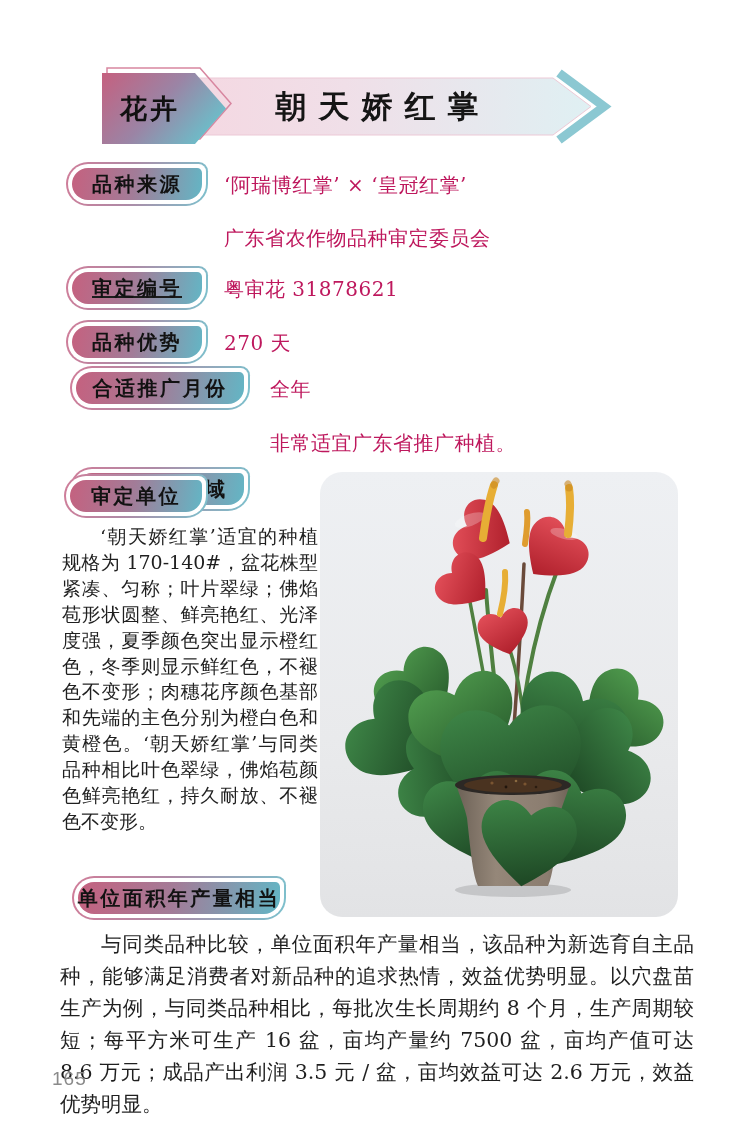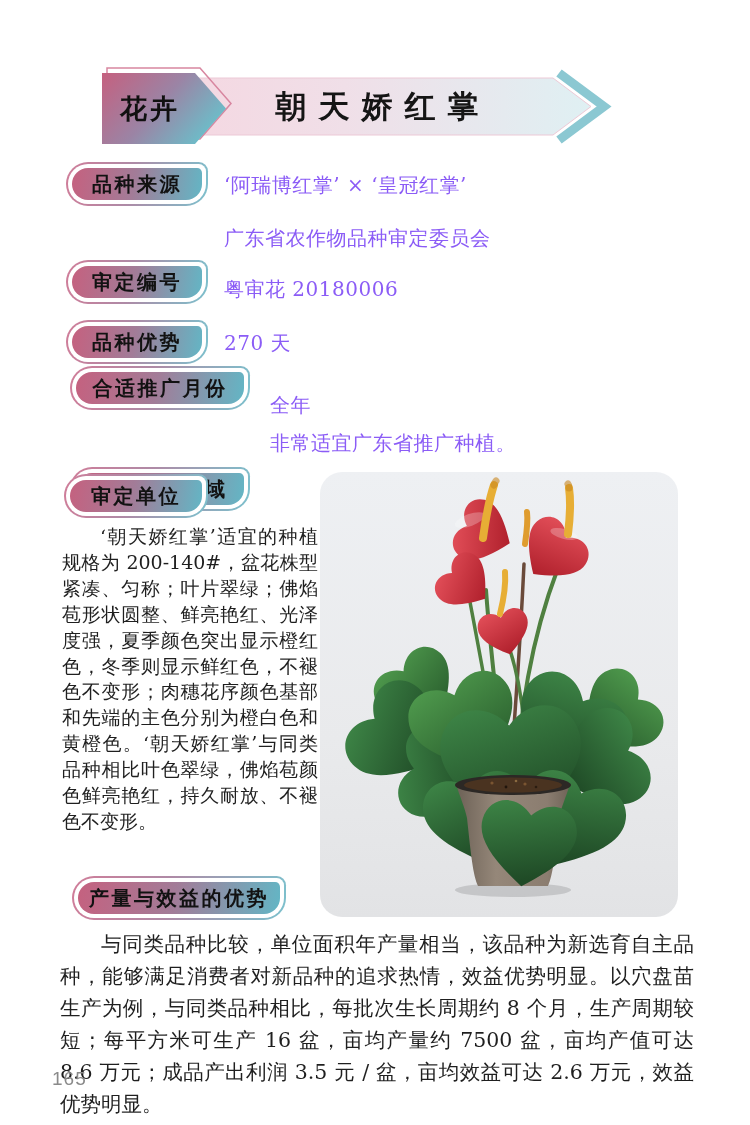--- a/index.html
+++ b/index.html
@@ -34,35 +34,35 @@
     height:100%;box-sizing:border-box;
     background:linear-gradient(100deg,#c5617f 0%,#a27c98 48%,#63b6c5 100%);
     border-radius:20px 6px 20px 20px;
     display:flex;align-items:center;justify-content:center;
   }
   .pill span{
     font-family:"Liberation Sans", sans-serif;font-weight:bold;
     font-size:20px;letter-spacing:2.5px;color:#121212;white-space:nowrap;
   }
   .row-value{
-    position:absolute;font-size:20px;color:#8b5cf6;white-space:nowrap;
+    position:absolute;font-size:20px;color:#be185d;white-space:nowrap;
     letter-spacing:0.5px;
   }
   
   .r1{left:66px;top:162px;width:142px;}
   .r2{left:66px;top:215px;width:142px;}
-  .r3{left:66px;top:260px;width:142px;}
+  .r3{left:66px;top:266px;width:142px;text-decoration:underline;}
   .r4{left:66px;top:320px;width:142px;}
   .r5{left:70px;top:366px;width:180px;}
   .r6{left:70px;top:420px;width:180px;margin-top:47px;}
   .v1{left:224px;top:172px;}
   .v2{left:224px;top:225px;}
   .v3{left:224px;top:276px;}
   .v4{left:224px;top:330px;}
-  .v5{left:270px;top:376px;margin-top:16px;}
+  .v5{left:270px;top:376px;}
   .v6{left:270px;top:430px;}
   .r-adv{left:64px;top:474px;width:144px;}
   .r-ben{left:72px;top:876px;width:214px;}
   
   .advantage-text{
     position:absolute;left:62px;top:524px;width:256px;
     font-size:19px;line-height:25.9px;text-align:justify;text-justify:inter-ideograph;
     text-indent:2em;color:#1f1f1f;
   }
   .benefit-text{
@@ -120,21 +120,21 @@
 
   <div class="row-value v2">广东省农作物品种审定委员会</div>
 
   <div class="ring r3">
     <div class="ring-gap">
         <div class="pill">
           <span>审定编号</span>
         </div>
       </div>
   </div>
-  <div class="row-value v3">粤审花 20180006</div>
+  <div class="row-value v3">粤审花 31878621</div>
 
   <div class="ring r4">
     <div class="ring-gap">
         <div class="pill">
           <span>品种优势</span>
         </div>
       </div>
   </div>
   <div class="row-value v4">270 天</div>
 
@@ -156,21 +156,21 @@
   </div>
   <div class="row-value v6">非常适宜广东省推广种植。</div>
 
   <div class="ring r-adv">
     <div class="ring-gap">
         <div class="pill">
           <span>审定单位</span>
         </div>
       </div>
   </div>
-  <div class="advantage-text">‘朝天娇红掌’适宜的种植规格为 200-140#，盆花株型紧凑、匀称；叶片翠绿；佛焰苞形状圆整、鲜亮艳红、光泽度强，夏季颜色突出显示橙红色，冬季则显示鲜红色，不褪色不变形；肉穗花序颜色基部和先端的主色分别为橙白色和黄橙色。‘朝天娇红掌’与同类品种相比叶色翠绿，佛焰苞颜色鲜亮艳红，持久耐放、不褪色不变形。</div>
+  <div class="advantage-text">‘朝天娇红掌’适宜的种植规格为 170-140#，盆花株型紧凑、匀称；叶片翠绿；佛焰苞形状圆整、鲜亮艳红、光泽度强，夏季颜色突出显示橙红色，冬季则显示鲜红色，不褪色不变形；肉穗花序颜色基部和先端的主色分别为橙白色和黄橙色。‘朝天娇红掌’与同类品种相比叶色翠绿，佛焰苞颜色鲜亮艳红，持久耐放、不褪色不变形。</div>
 
   <svg class="photo-svg" viewBox="0 0 358 445">
     <defs>
       <linearGradient id="bgGrad" x1="0" y1="0" x2="0" y2="1">
         <stop offset="0" stop-color="#eef0f3"></stop>
         <stop offset="0.6" stop-color="#e9eaec"></stop>
         <stop offset="1" stop-color="#e2e3e5"></stop>
       </linearGradient>
       <linearGradient id="leafGrad" x1="0" y1="0" x2="0.3" y2="1">
         <stop offset="0" stop-color="#3e8647"></stop>
@@ -252,21 +252,21 @@
       <circle cx="216" cy="315" r="1.3" fill="#2a1c10"></circle>
       <circle cx="196" cy="309" r="1.3" fill="#8a6a40"></circle>
     </g>
 
     <use href="#leaf" fill="url(#leafGrad)" transform="translate(210,352) rotate(8) scale(0.85)"></use>
   </svg>
 
   <div class="ring r-ben">
     <div class="ring-gap">
         <div class="pill">
-          <span>产量与效益的优势</span>
+          <span>单位面积年产量相当</span>
         </div>
       </div>
   </div>
   <div class="benefit-text">与同类品种比较，单位面积年产量相当，该品种为新选育自主品种，能够满足消费者对新品种的追求热情，效益优势明显。以穴盘苗生产为例，与同类品种相比，每批次生长周期约 8 个月，生产周期较短；每平方米可生产 16 盆，亩均产量约 7500 盆，亩均产值可达 8.6 万元；成品产出利润 3.5 元 / 盆，亩均效益可达 2.6 万元，效益优势明显。</div>
 
   <div class="page-number">165</div>
 
 </div>
 
 </body></html>

